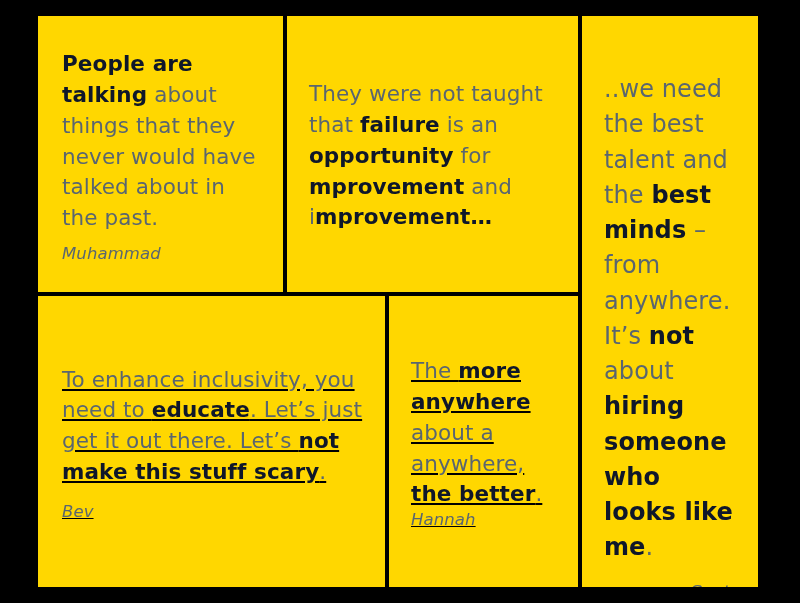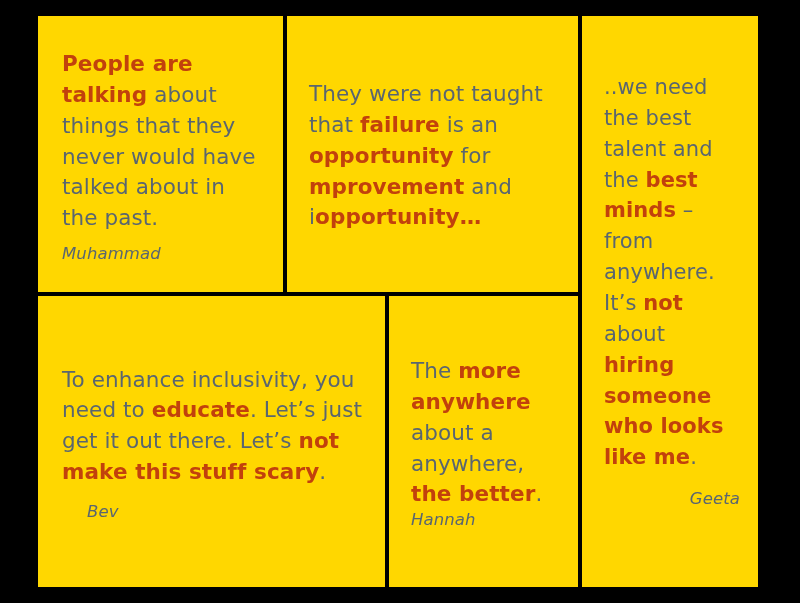--- a/index.html
+++ b/index.html
@@ -35,21 +35,21 @@
     gap: 4px;
   }
 
   .grid-row {
     display: flex;
     flex-direction: row;
     gap: 4px;
     width: 100%;
   }
   .row-top    { height: 287px; }
-  .row-bottom { height: 302px; }
+  .row-bottom { height: 302px; text-decoration: underline; }
 
   .right-column {
     width: 176px;
     height: 571px;
     display: flex;
     flex-direction: column;
   }
 
   .card {
     background: #FFD700;
@@ -72,57 +72,57 @@
   }
 
   .quote-text {
     color: #5A6670;
     font-size: 21.5px;
     line-height: 1.43;
     font-weight: 400;
     margin: 0;
     letter-spacing: 0.1px;
   }
-  .card-geeta .quote-text { font-size: 21px; line-height: 1.47; }
+  .card-geeta .quote-text { font-size: 24px; line-height: 1.47; }
 
   .quote-text b {
     font-weight: 700;
-    color: #c2410c;
+    color: #0f172a;
   }
 
   .attribution {
     color: #5A6670;
     font-size: 16.5px;
     font-style: italic;
     font-weight: 400;
     margin: 0;
     letter-spacing: 0.1px;
   }
   .card-muhammad .attribution { margin-top: 10px; }
   .card-devi     .attribution { margin-top: 18px; }
-  .card-bev      .attribution { margin-top: 14px; margin-left: 25px; }
+  .card-bev      .attribution { margin-top: 14px; }
   .card-hannah   .attribution { }
   .card-geeta    .attribution { margin-top: 16px; text-align: right; }
 </style>
 </head>
 <body>
 
 <div id="quilt">
 
   <div class="left-region">
 
     <div class="grid-row row-top">
 
       <div class="card card-muhammad">
         <p class="quote-text"><b>People are talking</b><span> about things that they never would have talked about in the past.</span></p>
         <p class="attribution">Muhammad</p>
       </div>
 
       <div class="card card-devi">
-        <p class="quote-text"><span>They were not taught that </span><b>failure</b><span> is an </span><b>opportunity</b><span> for </span><b>mprovement</b><span> and i</span><b>opportunity…</b></p>
+        <p class="quote-text"><span>They were not taught that </span><b>failure</b><span> is an </span><b>opportunity</b><span> for </span><b>mprovement</b><span> and i</span><b>mprovement…</b></p>
       </div>
 
     </div>
 
     <div class="grid-row row-bottom">
 
       <div class="card card-bev">
         <p class="quote-text"><span>To enhance inclusivity, you need to </span><b>educate</b><span>. Let’s just get it out there. Let’s </span><b>not make this stuff scary</b><span>.</span></p>
         <p class="attribution">Bev</p>
       </div>

